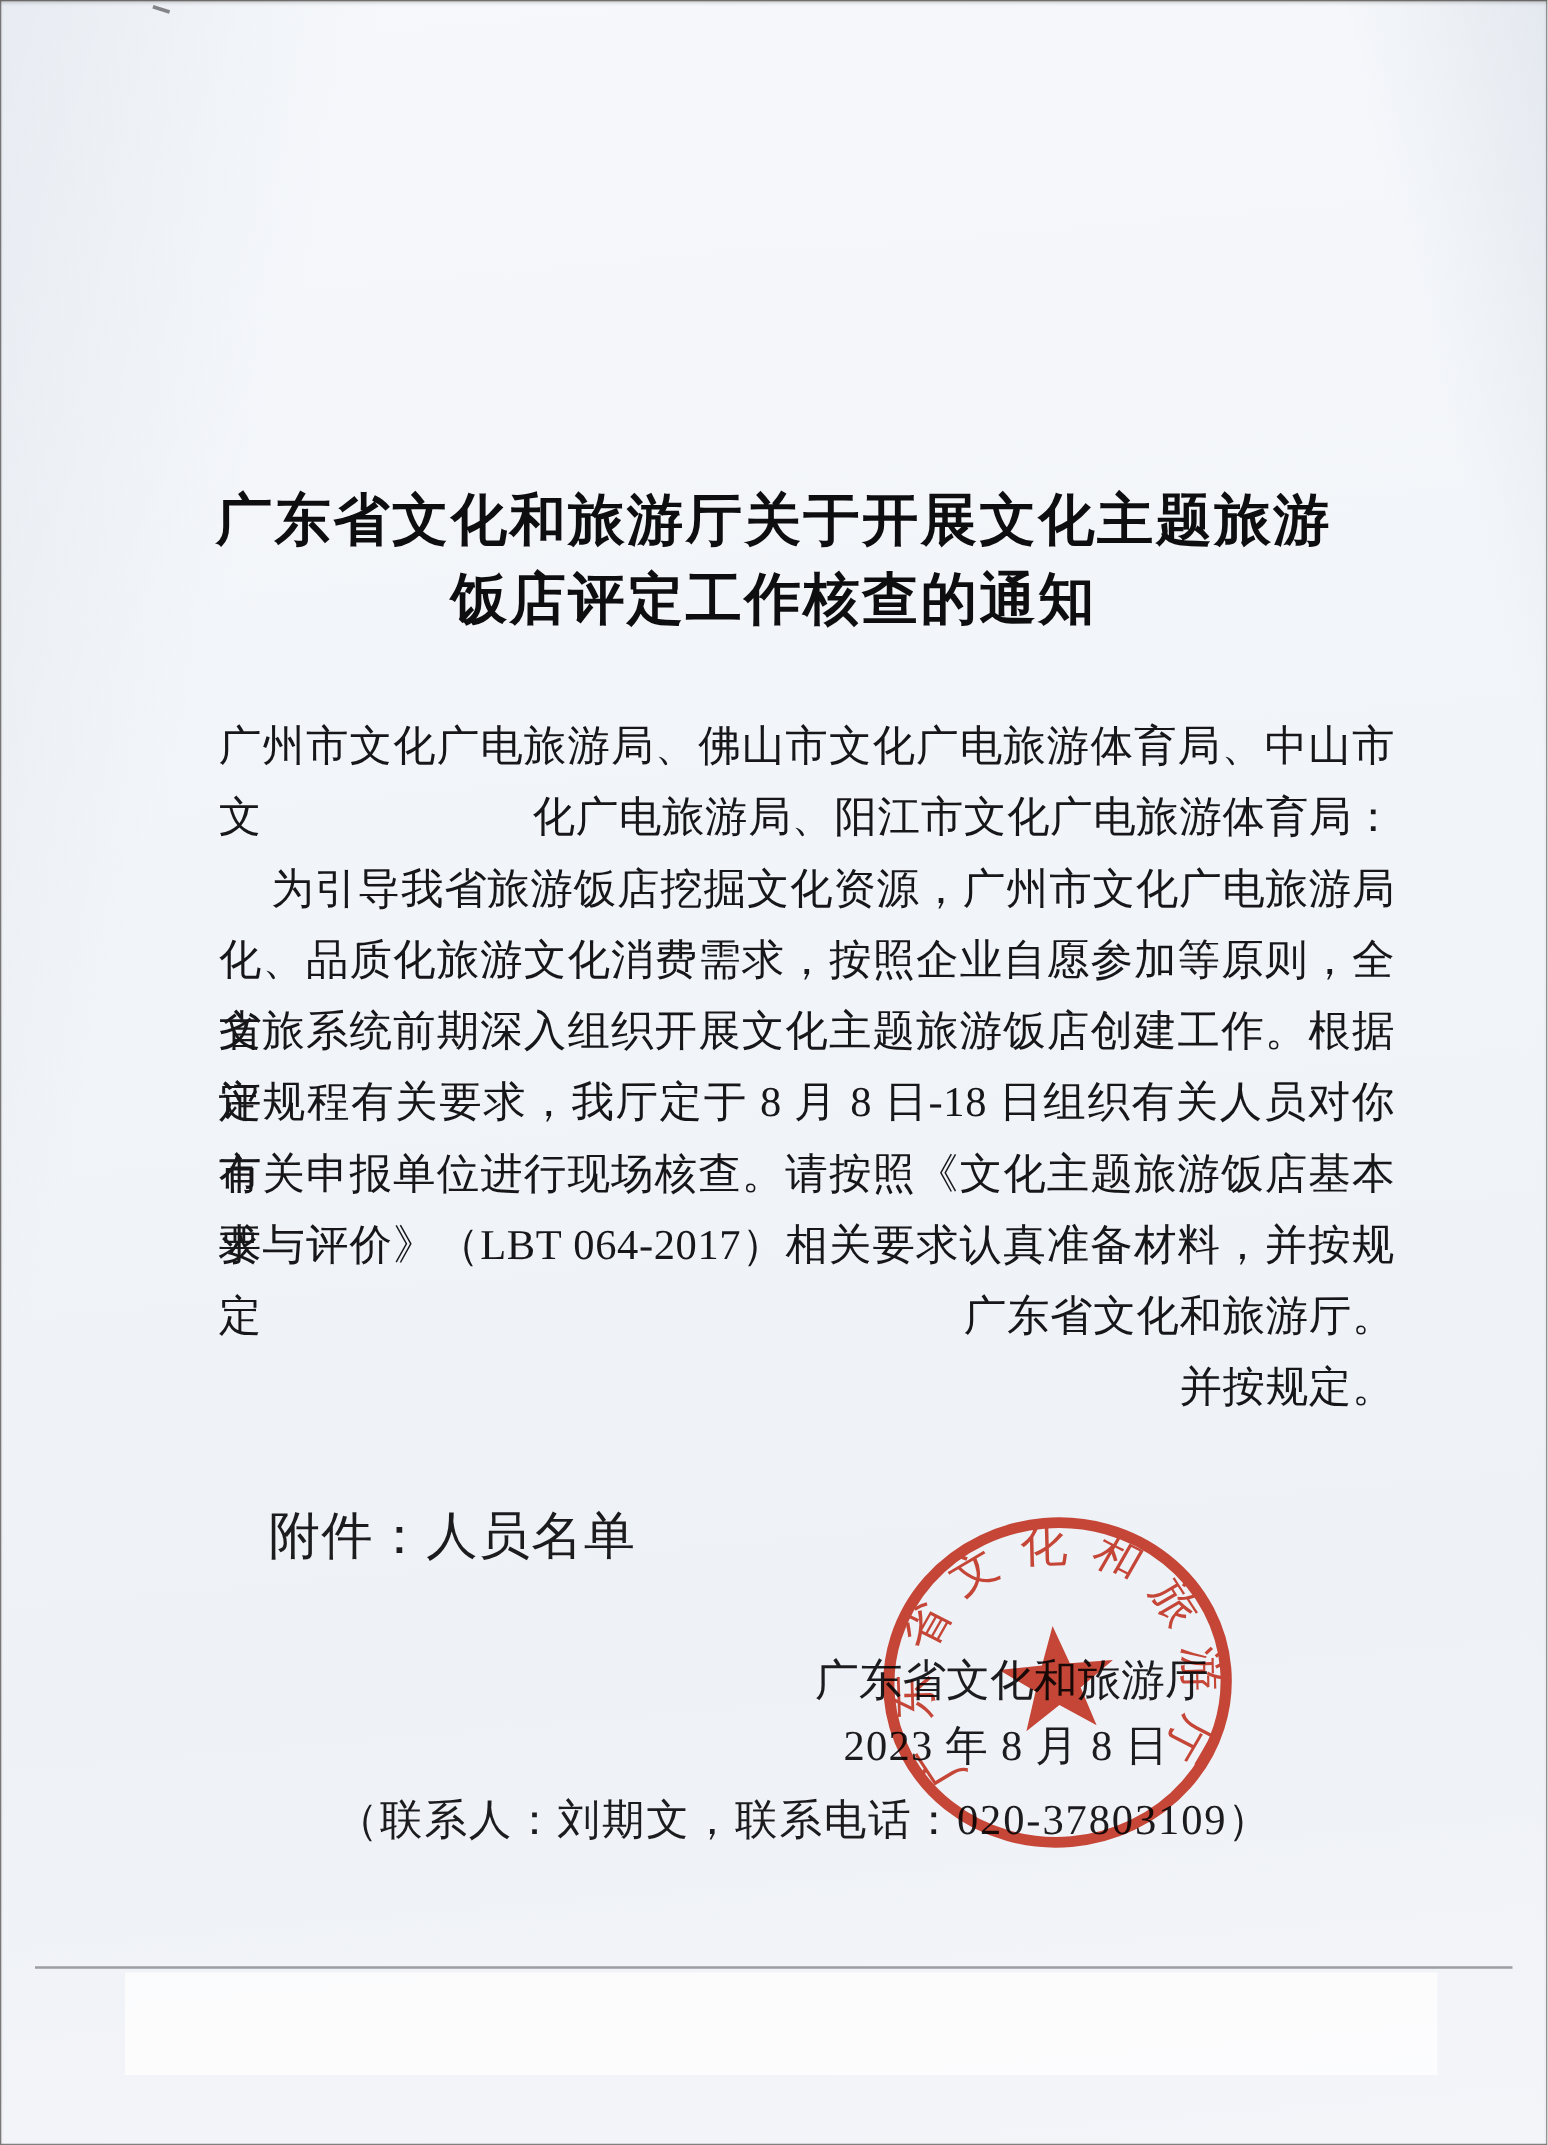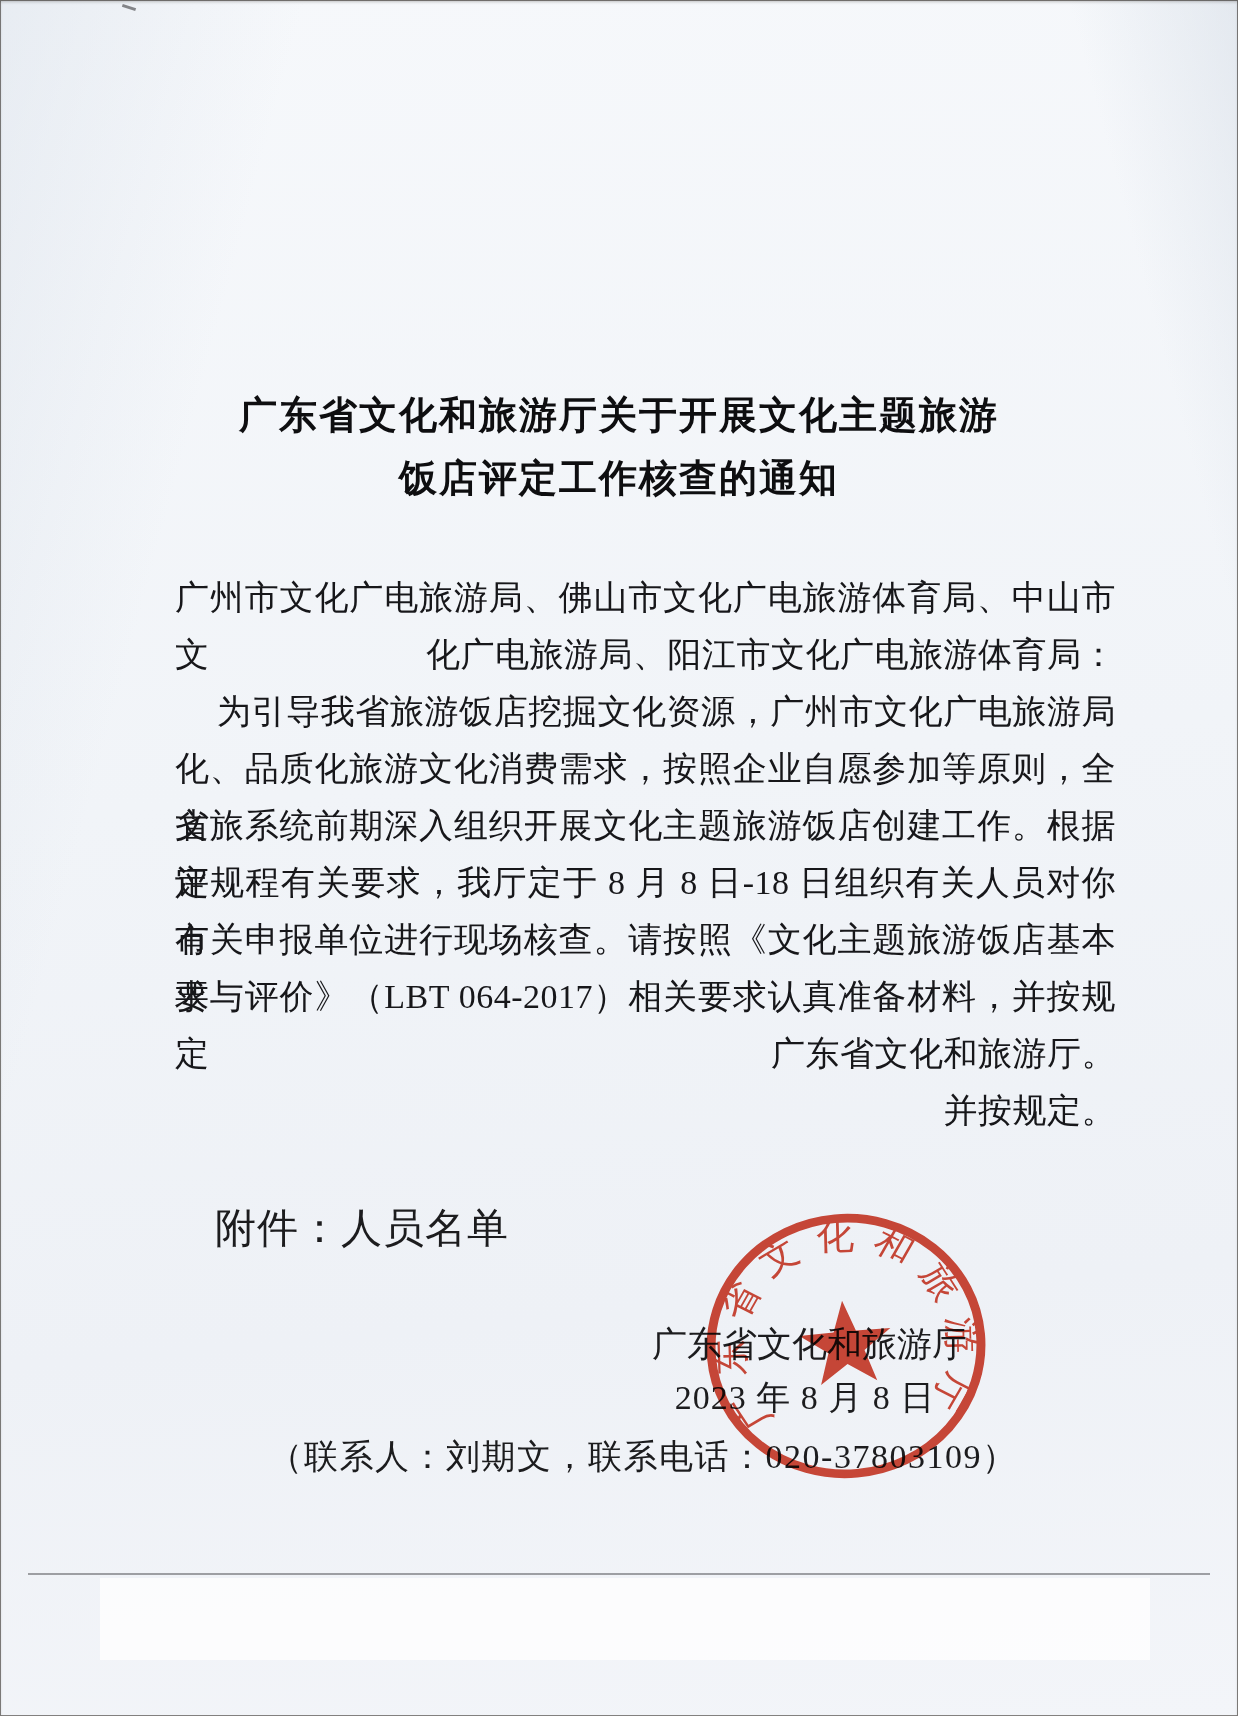--- a/index.html
+++ b/index.html
@@ -14,21 +14,21 @@
     box-shadow: inset 0 0 0 1px rgba(40,35,30,.55), inset 0 2px 3px rgba(40,35,30,.25);
     overflow:hidden;
     font-family:"Liberation Serif", serif;
     color:#1c1c1e;
   }
   .title{
     position:absolute; top:384px; left:0; width:100%;
     text-align:center;
     font-family:"Liberation Sans", sans-serif;
     font-weight:900;
-    font-size:38px; line-height:63px;
+    font-size:45px; line-height:63px;
     letter-spacing:2px;
     color:#0e0e10;
   }
   .body-block{
     position:absolute; top:569px; left:150px; width:941px;
     font-size:34px; line-height:57px;
     letter-spacing:.5px;
     color:#17171a;
     margin-left:25px;
   }

